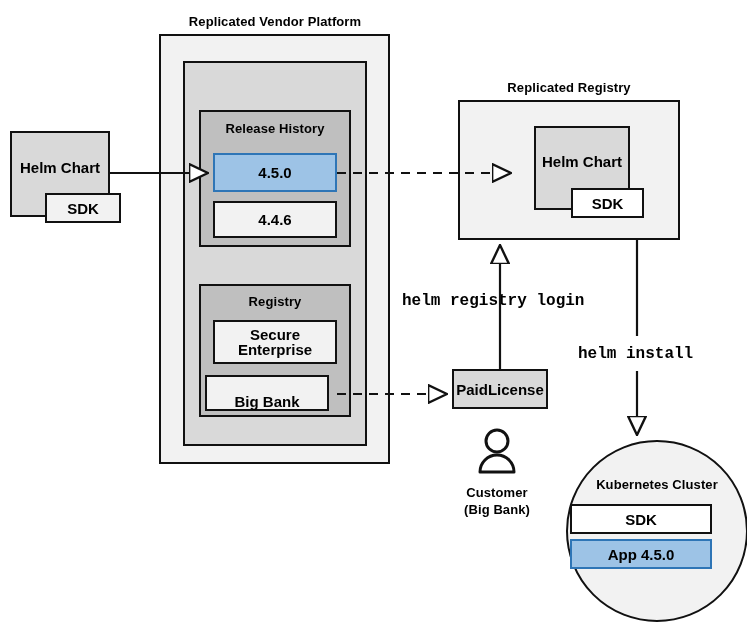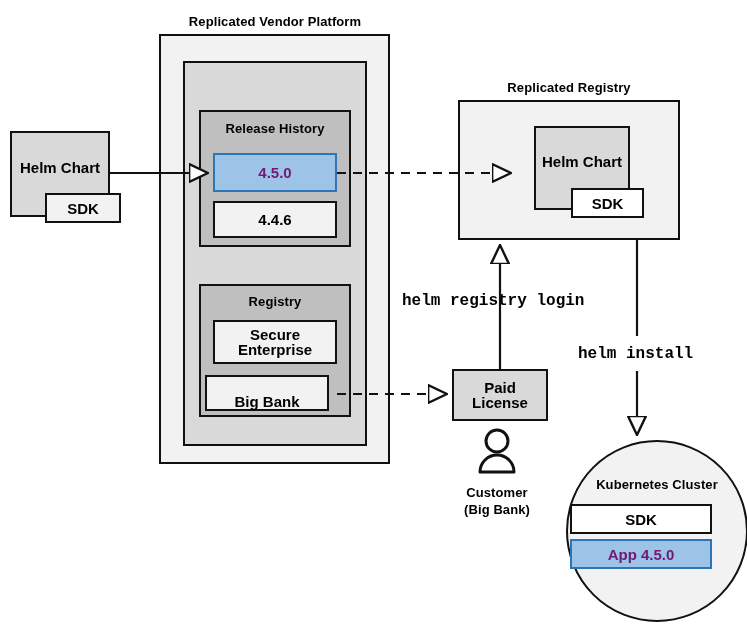--- a/index.html
+++ b/index.html
@@ -11,21 +11,21 @@
        text-align:center;color:#000;letter-spacing:.1px;}
 
   .bx{position:absolute;box-sizing:border-box;border:2px solid #111;
       display:flex;align-items:center;justify-content:center;
       font-weight:bold;font-size:15px;line-height:15px;text-align:center;}
 
   .f-light{background:#f2f2f2;}
   .f-mid{background:#d9d9d9;}
   .f-dark{background:#bfbfbf;}
   .f-white{background:#ffffff;}
-  .f-blue{background:#9dc3e6;border-color:#2e75b6;color:#701a75;}
+  .f-blue{background:#9dc3e6;border-color:#2e75b6;color:#000000;}
 
   .mono{position:absolute;font-family:"Liberation Mono",monospace;
         font-weight:bold;font-size:16px;color:#000;white-space:nowrap;}
 
   .circle{position:absolute;box-sizing:border-box;border:2.5px solid #111;
           border-radius:50%;background:#f2f2f2;}
 
   svg.ov{position:absolute;left:0;top:0;width:747px;height:634px;
          overflow:visible;pointer-events:none;}
 </style>
@@ -74,21 +74,21 @@
 
   <div class="bx f-light" style="left:458px;top:100px;width:222px;height:140px;"></div>
 
   <div class="bx f-mid" style="left:534px;top:126px;width:96px;height:84px;">
     <span style="margin-top:-14px;">Helm Chart</span>
   </div>
   <div class="bx f-white" style="left:571px;top:188px;width:73px;height:30px;">
     <span>SDK</span>
   </div>
 
-  <div class="bx f-mid" style="left:452px;top:369px;width:96px;height:52px;flex-direction:column;align-items:center;">
+  <div class="bx f-mid" style="left:452px;top:369px;width:96px;height:40px;flex-direction:row;align-items:center;">
     <span>Paid</span>
     <span>License</span>
   </div>
 
   <svg class="ov">
     <circle cx="497" cy="441" r="11" fill="#ffffff" stroke="#111" stroke-width="3"></circle>
     <path d="M480,472 a17,17 0 0 1 34,0 z" fill="#ffffff" stroke="#111" stroke-width="3" stroke-linejoin="round"></path>
   </svg>
 
   <div class="lbl" style="left:437px;top:485px;width:120px;">

